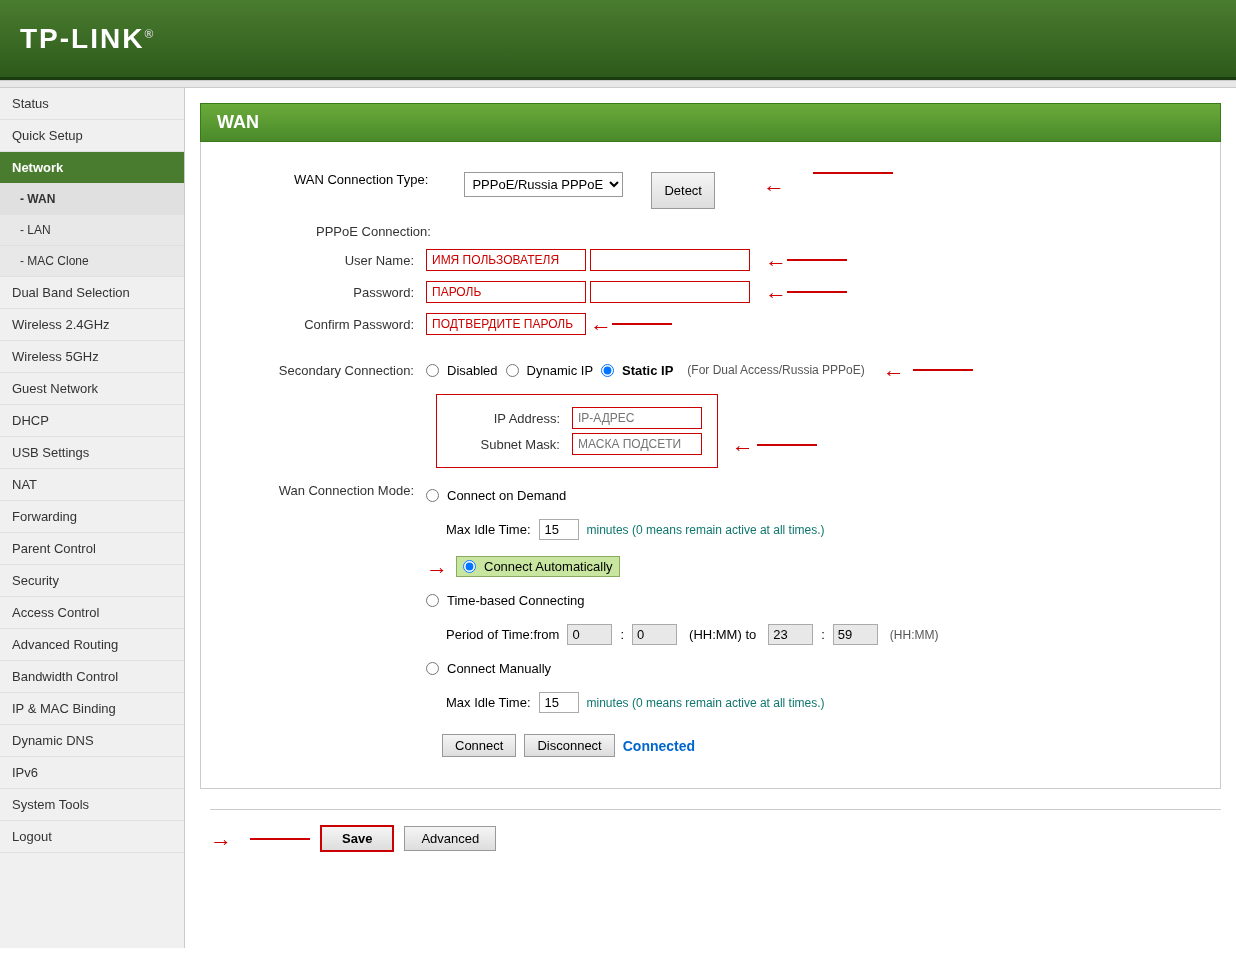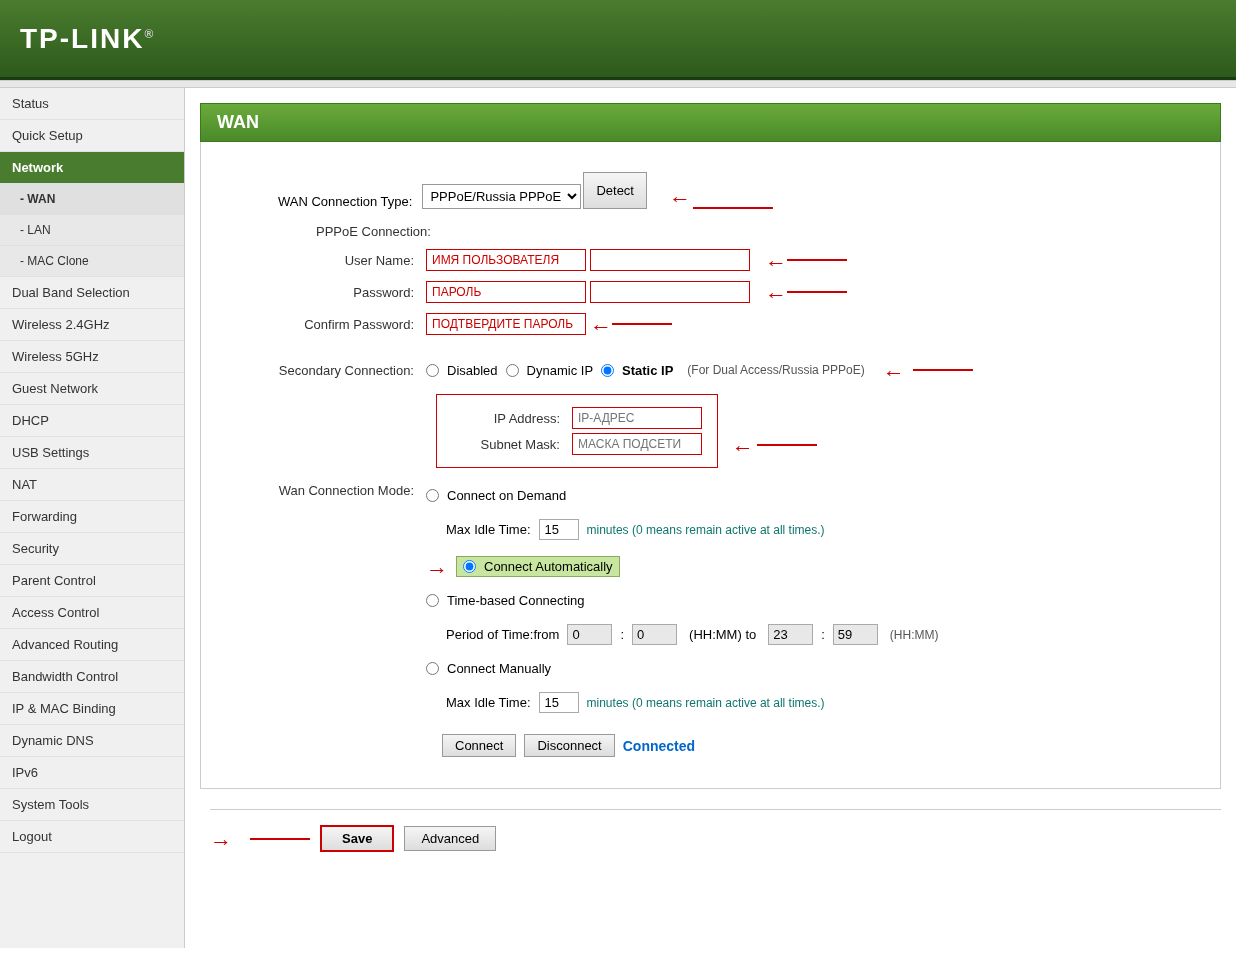--- a/index.html
+++ b/index.html
@@ -103,23 +103,23 @@
       width: 200px;
       padding-right: 12px;
       color: #333;
       font-size: 13px;
       flex-shrink: 0;
     }
 
     
     #wan-type-row {
       display: flex;
-      align-items: flex-end;
-      margin: 15px 0 8px 52px;
-      gap: 2px;
+      align-items: flex-start;
+      margin: 15px 0 8px 68px;
+      gap: 28px;
     }
 
     select.wan-select {
       padding: 3px 3px;
       font-size: 13px;
       border: 1px solid #999;
       background: #fff;
     }
     button.detect-btn {
       padding: 10px 12px;
@@ -263,22 +263,22 @@
     <div class="sidebar-item sub">- LAN</div>
     <div class="sidebar-item sub">- MAC Clone</div>
     <div class="sidebar-item">Dual Band Selection</div>
     <div class="sidebar-item">Wireless 2.4GHz</div>
     <div class="sidebar-item">Wireless 5GHz</div>
     <div class="sidebar-item">Guest Network</div>
     <div class="sidebar-item">DHCP</div>
     <div class="sidebar-item">USB Settings</div>
     <div class="sidebar-item">NAT</div>
     <div class="sidebar-item">Forwarding</div>
+    <div class="sidebar-item">Parent Control</div>
     <div class="sidebar-item">Security</div>
-    <div class="sidebar-item">Parent Control</div>
     <div class="sidebar-item">Access Control</div>
     <div class="sidebar-item">Advanced Routing</div>
     <div class="sidebar-item">Bandwidth Control</div>
     <div class="sidebar-item">IP &amp; MAC Binding</div>
     <div class="sidebar-item">Dynamic DNS</div>
     <div class="sidebar-item">IPv6</div>
     <div class="sidebar-item">System Tools</div>
     <div class="sidebar-item">Logout</div>
   </div>
 

